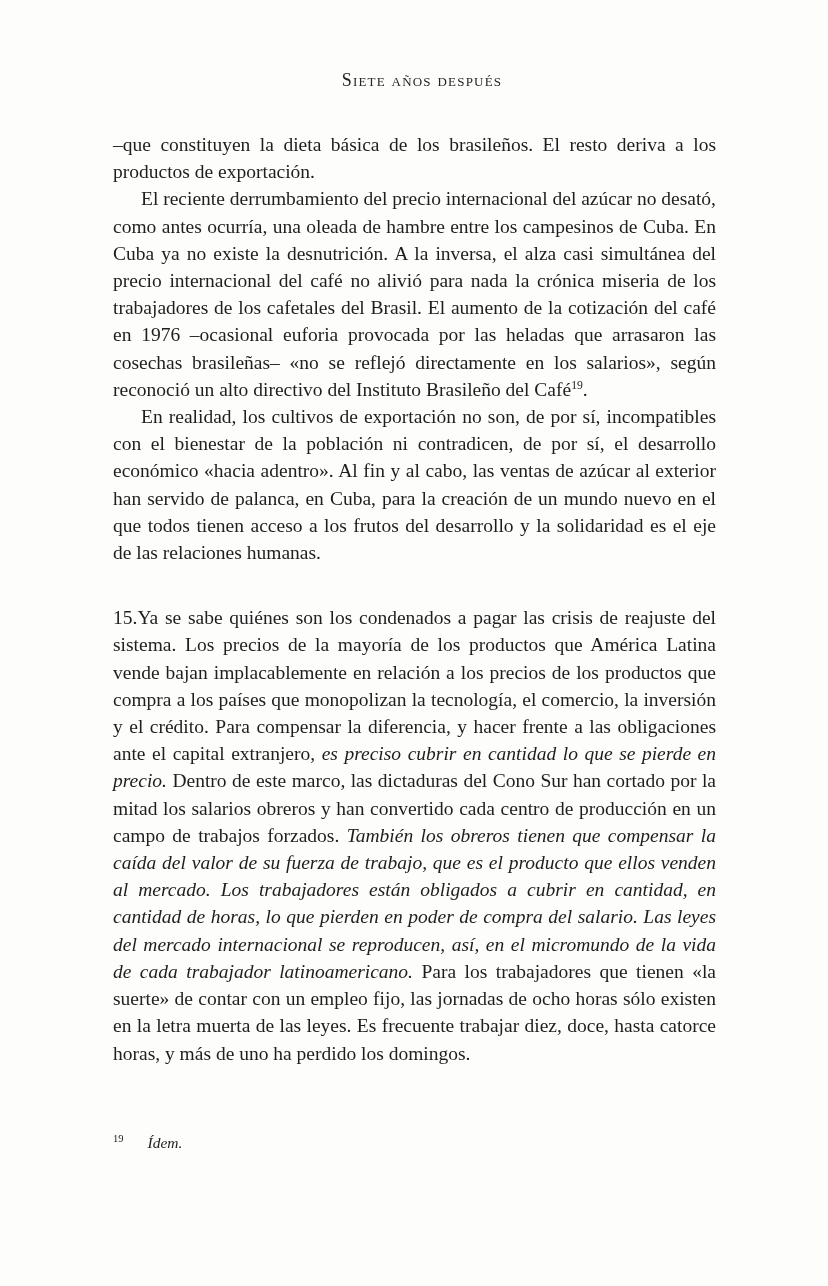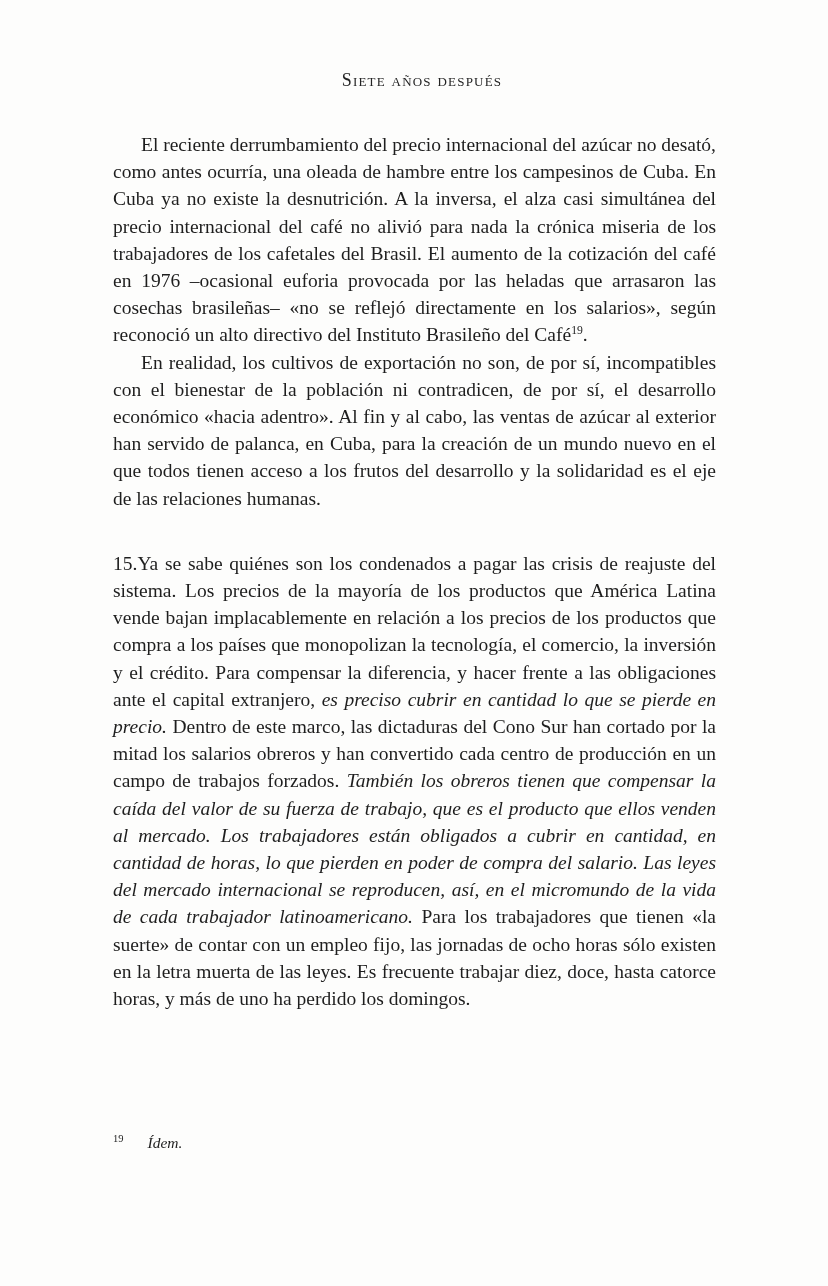--- a/index.html
+++ b/index.html
@@ -73,20 +73,21 @@
   }
 </style>
 </head>
 <body>
 
 <div class="page">
 
   <div class="running-head">Siete años después</div>
 
   <div class="text-block">
+    <p class="para"><span>–que constituyen la dieta básica de los brasileños. El resto deriva a los productos de exportación.</span></p>
     <p class="para indent"><span>El reciente derrumbamiento del precio internacional del azúcar no desató, como antes ocurría, una oleada de hambre entre los campesinos de Cuba. En Cuba ya no existe la desnutrición. A la inversa, el alza casi simultánea del precio internacional del café no alivió para nada la crónica miseria de los trabajadores de los cafetales del Brasil. El aumento de la cotización del café en 1976 –ocasional euforia provocada por las heladas que arrasaron las cosechas brasileñas– «no se reflejó directamente en los salarios», según reconoció un alto directivo del Instituto Brasileño del Café</span><sup>19</sup><span>.</span></p>
     <p class="para indent"><span>En realidad, los cultivos de exportación no son, de por sí, incompatibles con el bienestar de la población ni contradicen, de por sí, el desarrollo económico «hacia adentro». Al fin y al cabo, las ventas de azúcar al exterior han servido de palanca, en Cuba, para la creación de un mundo nuevo en el que todos tienen acceso a los frutos del desarrollo y la solidaridad es el eje de las relaciones humanas.</span></p>
     <p class="para section"><span>15.Ya se sabe quiénes son los condenados a pagar las crisis de reajuste del sistema. Los precios de la mayoría de los productos que América Latina vende bajan implacablemente en relación a los precios de los productos que compra a los países que monopolizan la tecnología, el comercio, la inversión y el crédito. Para compensar la diferencia, y hacer frente a las obligaciones ante el capital extranjero, </span><span class="it">es preciso cubrir en cantidad lo que se pierde en precio.</span><span> Dentro de este marco, las dictaduras del Cono Sur han cortado por la mitad los salarios obreros y han convertido cada centro de producción en un campo de trabajos forzados. </span><span class="it">También los obreros tienen que compensar la caída del valor de su fuerza de trabajo, que es el producto que ellos venden al mercado. Los trabajadores están obligados a cubrir en cantidad, en cantidad de horas, lo que pierden en poder de compra del salario. Las leyes del mercado internacional se reproducen, así, en el micromundo de la vida de cada trabajador latinoamericano.</span><span> Para los trabajadores que tienen «la suerte» de contar con un empleo fijo, las jornadas de ocho horas sólo existen en la letra muerta de las leyes. Es frecuente trabajar diez, doce, hasta catorce horas, y más de uno ha perdido los domingos.</span></p>
   </div>
 
   <div class="footnote">
     <span class="fn-marker">19</span><span class="fn-text">Ídem.</span>
   </div>
 
 

